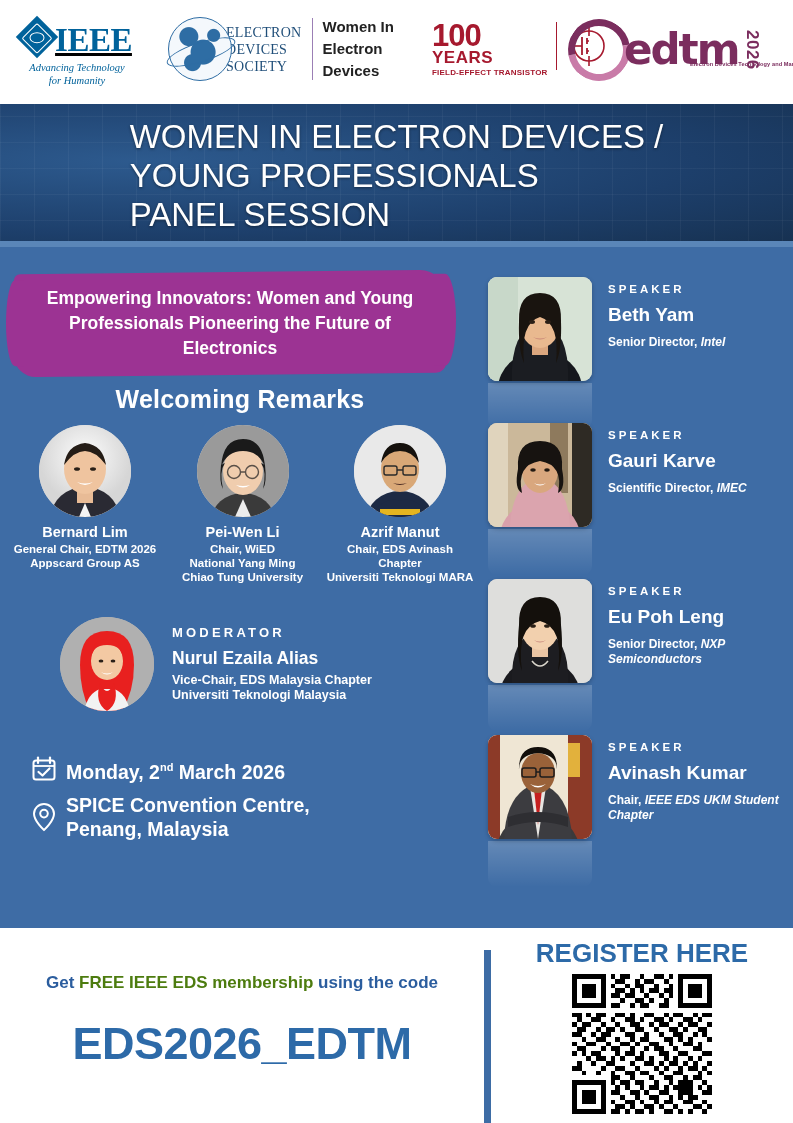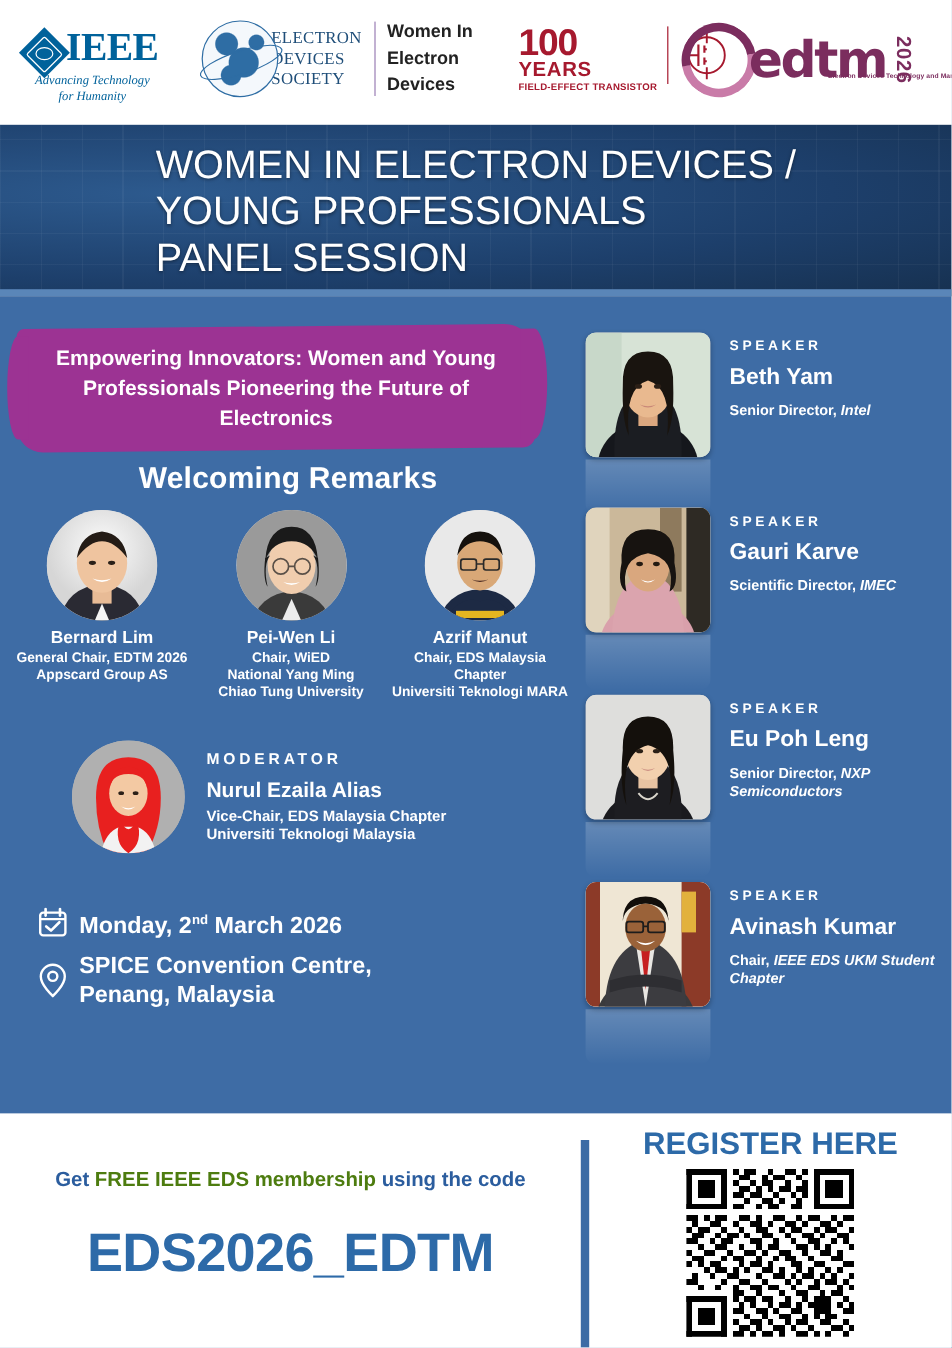--- a/index.html
+++ b/index.html
@@ -27,22 +27,23 @@
   .logo-ieee {
     position: absolute;
     left: 12px; top: 22px;
     width: 130px;
     display: flex;
     flex-direction: column;
     align-items: center;
   }
   .logo-ieee-top {
     display: flex;
-    align-items: flex-end;
+    align-items: flex-start;
     gap: 3px;
+    text-decoration: underline;
   }
   .ieee-diamond {
     width: 30px; height: 30px;
     background: #00629B;
     transform: rotate(45deg);
     position: relative;
     display: flex; align-items: center; justify-content: center;
   }
   .ieee-diamond::after {
     content: "";
@@ -593,21 +594,21 @@
             <ellipse cx="46" cy="44" rx="19" ry="23" fill="#d9a877"></ellipse>
             <path d="M27 38 Q30 18 46 18 Q62 18 65 38 Q58 26 46 26 Q34 26 27 38Z" fill="#15110d"></path>
             <rect x="30" y="41" width="13" height="9" rx="2" fill="none" stroke="#2a2a2a" stroke-width="1.4"></rect>
             <rect x="49" y="41" width="13" height="9" rx="2" fill="none" stroke="#2a2a2a" stroke-width="1.4"></rect>
             <line x1="43" y1="45" x2="49" y2="45" stroke="#2a2a2a" stroke-width="1.4"></line>
             <path d="M39 58 Q46 62 53 58 Q46 60 39 58Z" fill="#4a2a22"></path>
           </svg>
         </div>
         <div class="remark-name">Azrif Manut</div>
         <div class="remark-role">
-          <div>Chair, EDS Malaysia Chapter</div>
+          <div>Chair, EDS Avinash Chapter</div>
           <div>Universiti Teknologi MARA</div>
         </div>
       </div>
 
     </div>
 
     <div class="moderator-block">
       <div class="moderator-photo">
         <svg width="94" height="94" viewBox="0 0 94 94">
           <rect width="94" height="94" fill="#b0b0b0"></rect>

